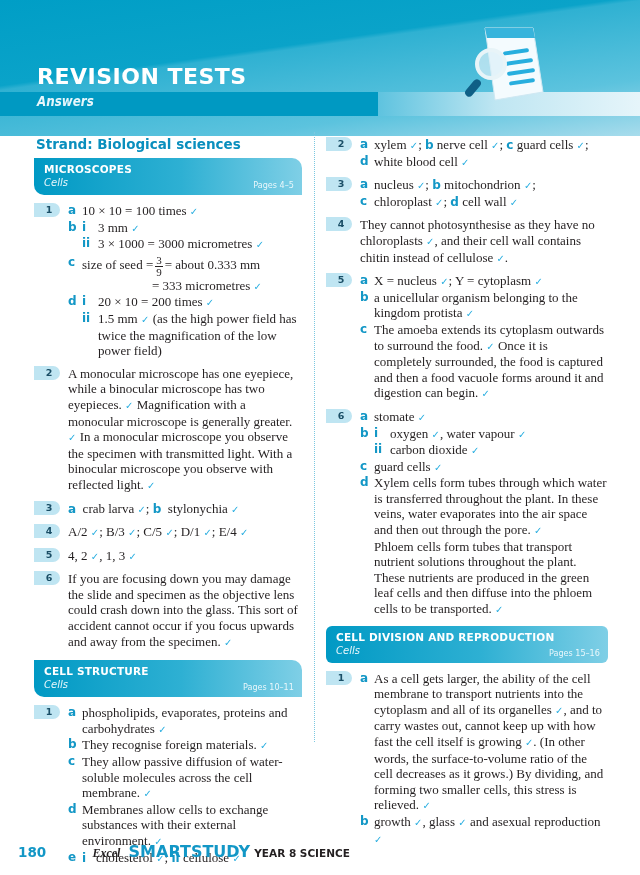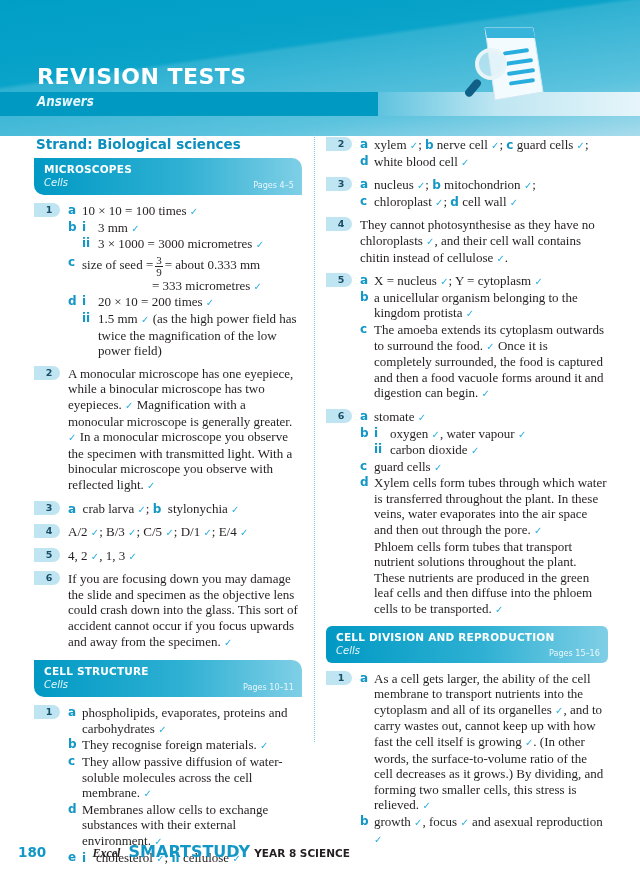--- a/index.html
+++ b/index.html
@@ -193,21 +193,21 @@
 
   <div class="sec" style="margin-top:8px;border-radius:6px;">
     <div class="sec-title">CELL DIVISION AND REPRODUCTION</div>
     <div class="sec-sub">Cells</div>
     <div class="sec-pages">Pages 15–16</div>
   </div>
 
   <div class="q">
     <span class="qnum">1</span>
     <div class="sub"><span class="lbl">a</span><span>As a cell gets larger, the ability of the cell membrane to transport nutrients into the cytoplasm and all of its organelles</span> <span class="tick">✓</span><span>, and to carry wastes out, cannot keep up with how fast the cell itself is growing</span> <span class="tick">✓</span><span>. (In other words, the surface-to-volume ratio of the cell decreases as it grows.) By dividing, and forming two smaller cells, this stress is relieved.</span> <span class="tick">✓</span></div>
-    <div class="sub"><span class="lbl">b</span><span>growth</span> <span class="tick">✓</span><span>, focus</span> <span class="tick">✓</span><span> and asexual reproduction</span> <span class="tick">✓</span></div>
+    <div class="sub"><span class="lbl">b</span><span>growth</span> <span class="tick">✓</span><span>, glass</span> <span class="tick">✓</span><span> and asexual reproduction</span> <span class="tick">✓</span></div>
   </div>
 </div>
 
 <div class="footer">
   <span class="pnum">180</span>
   <span class="excel">Excel</span>
   <span class="smart">SMARTSTUDY</span>
   <span class="year">YEAR 8 SCIENCE</span>
 </div>
 

